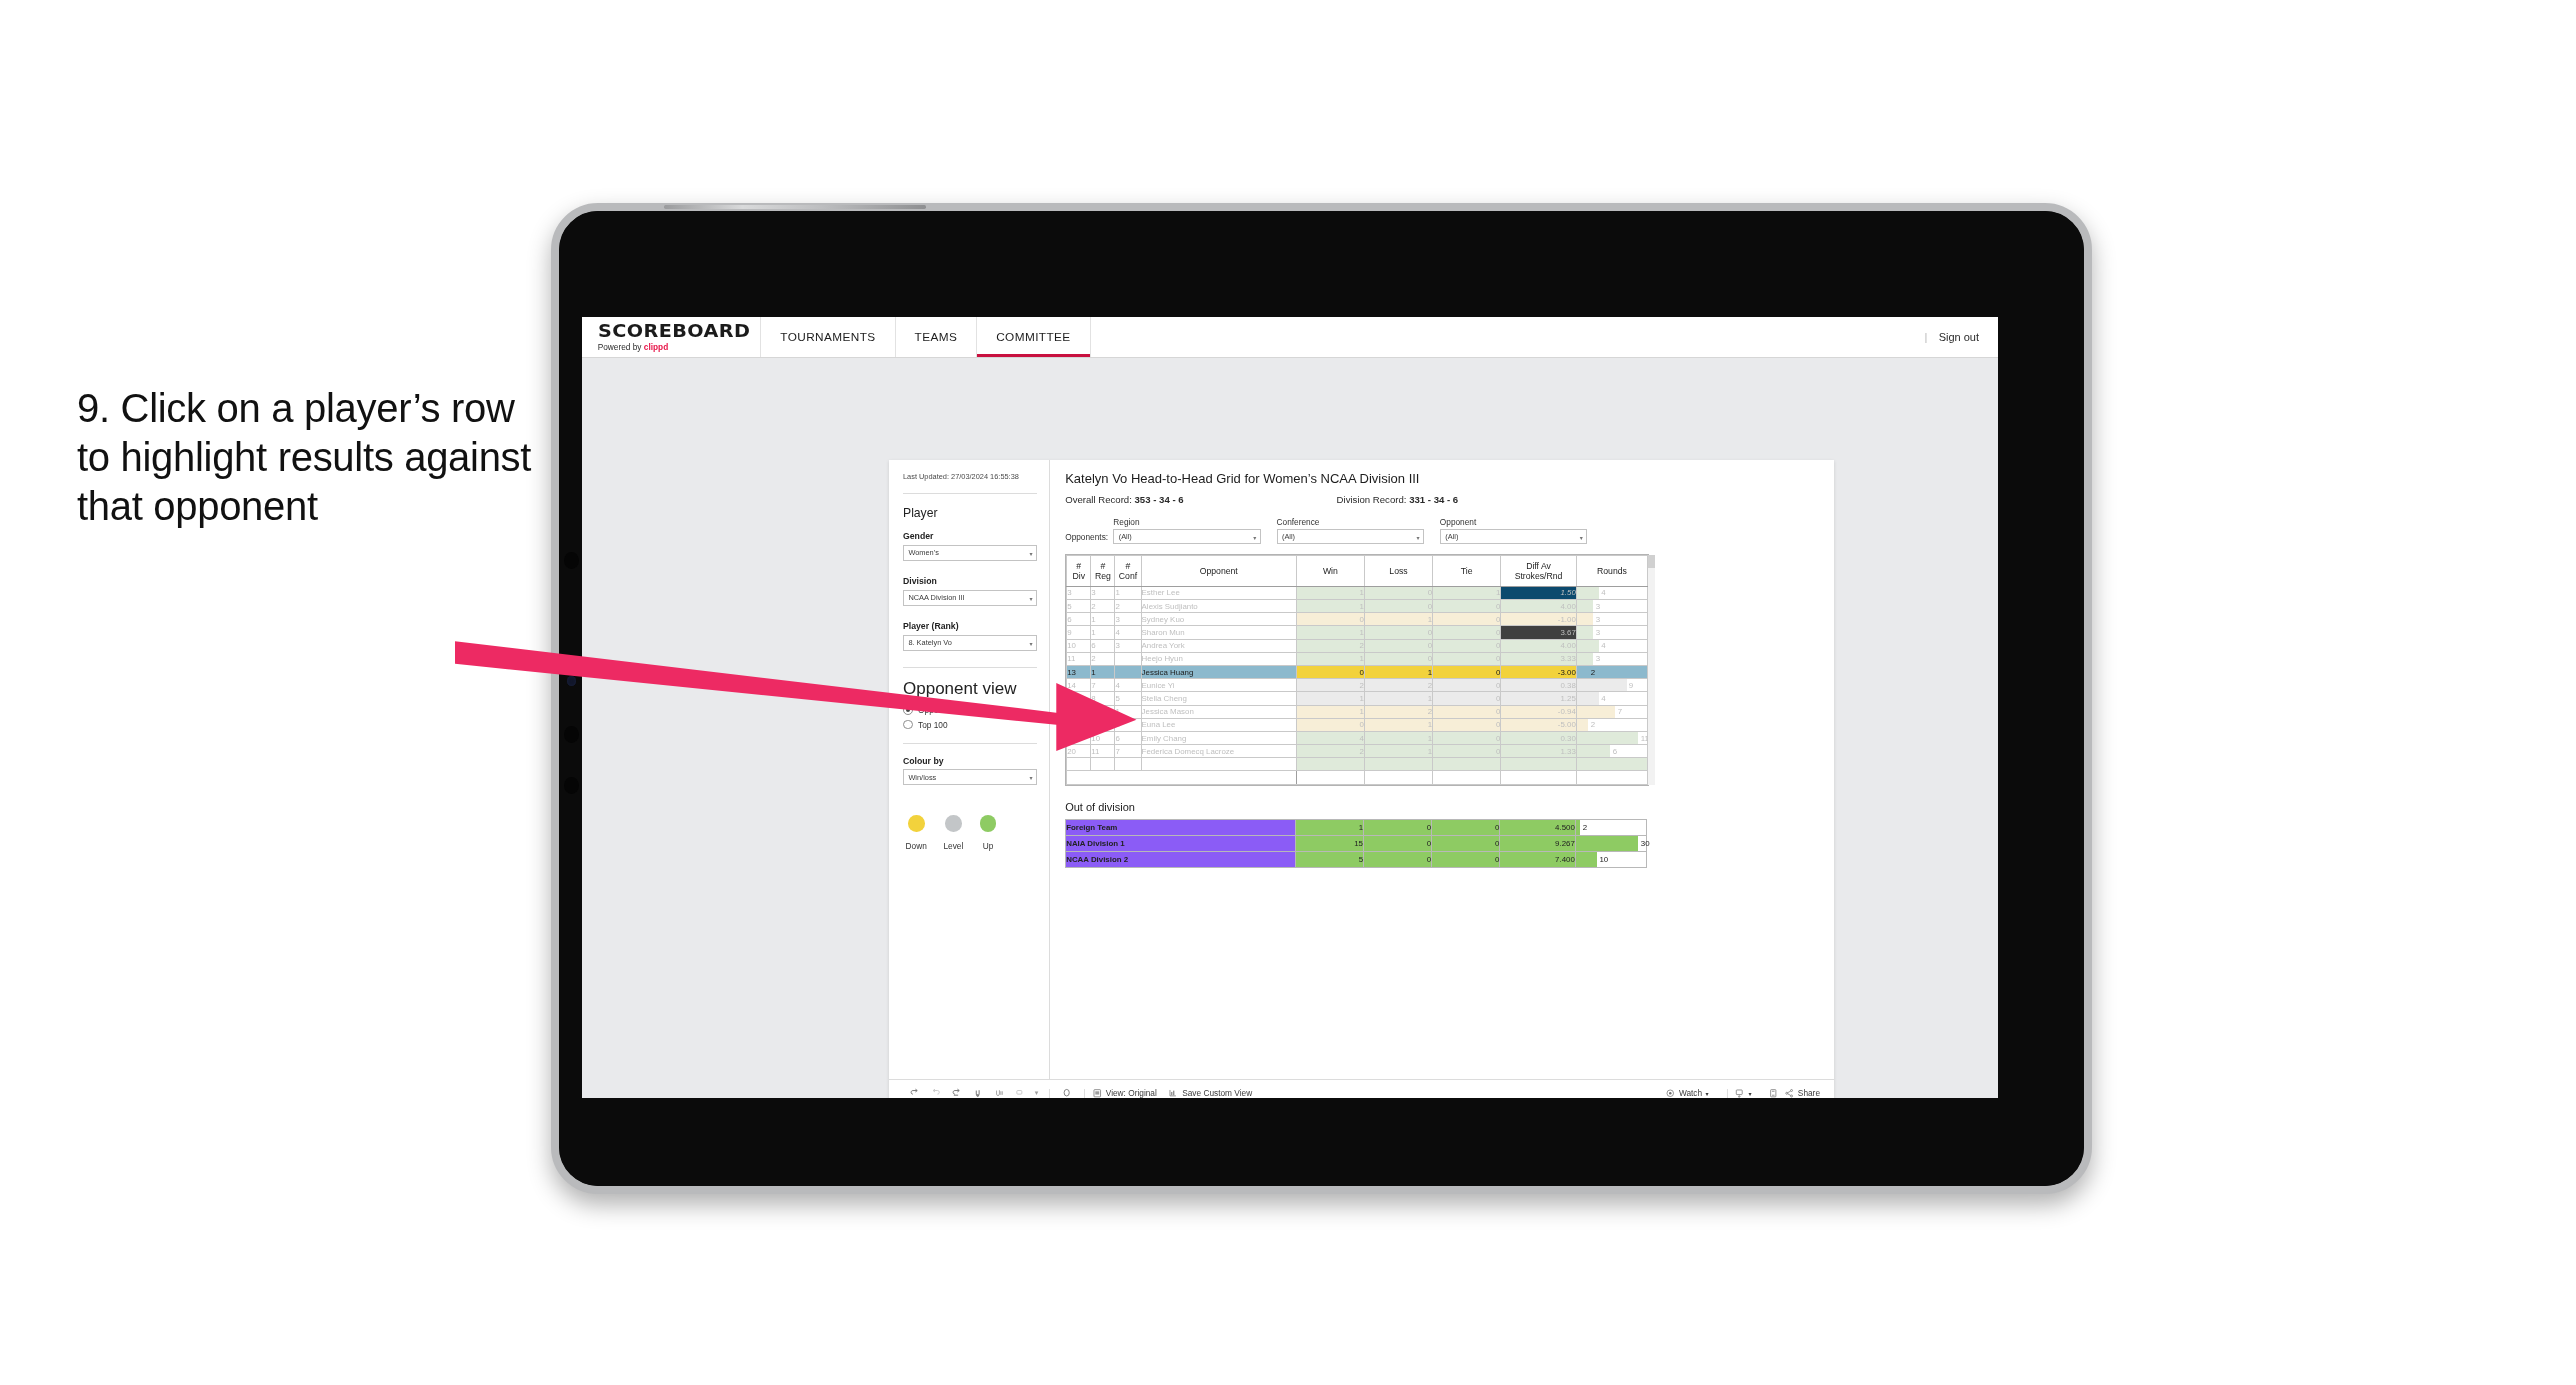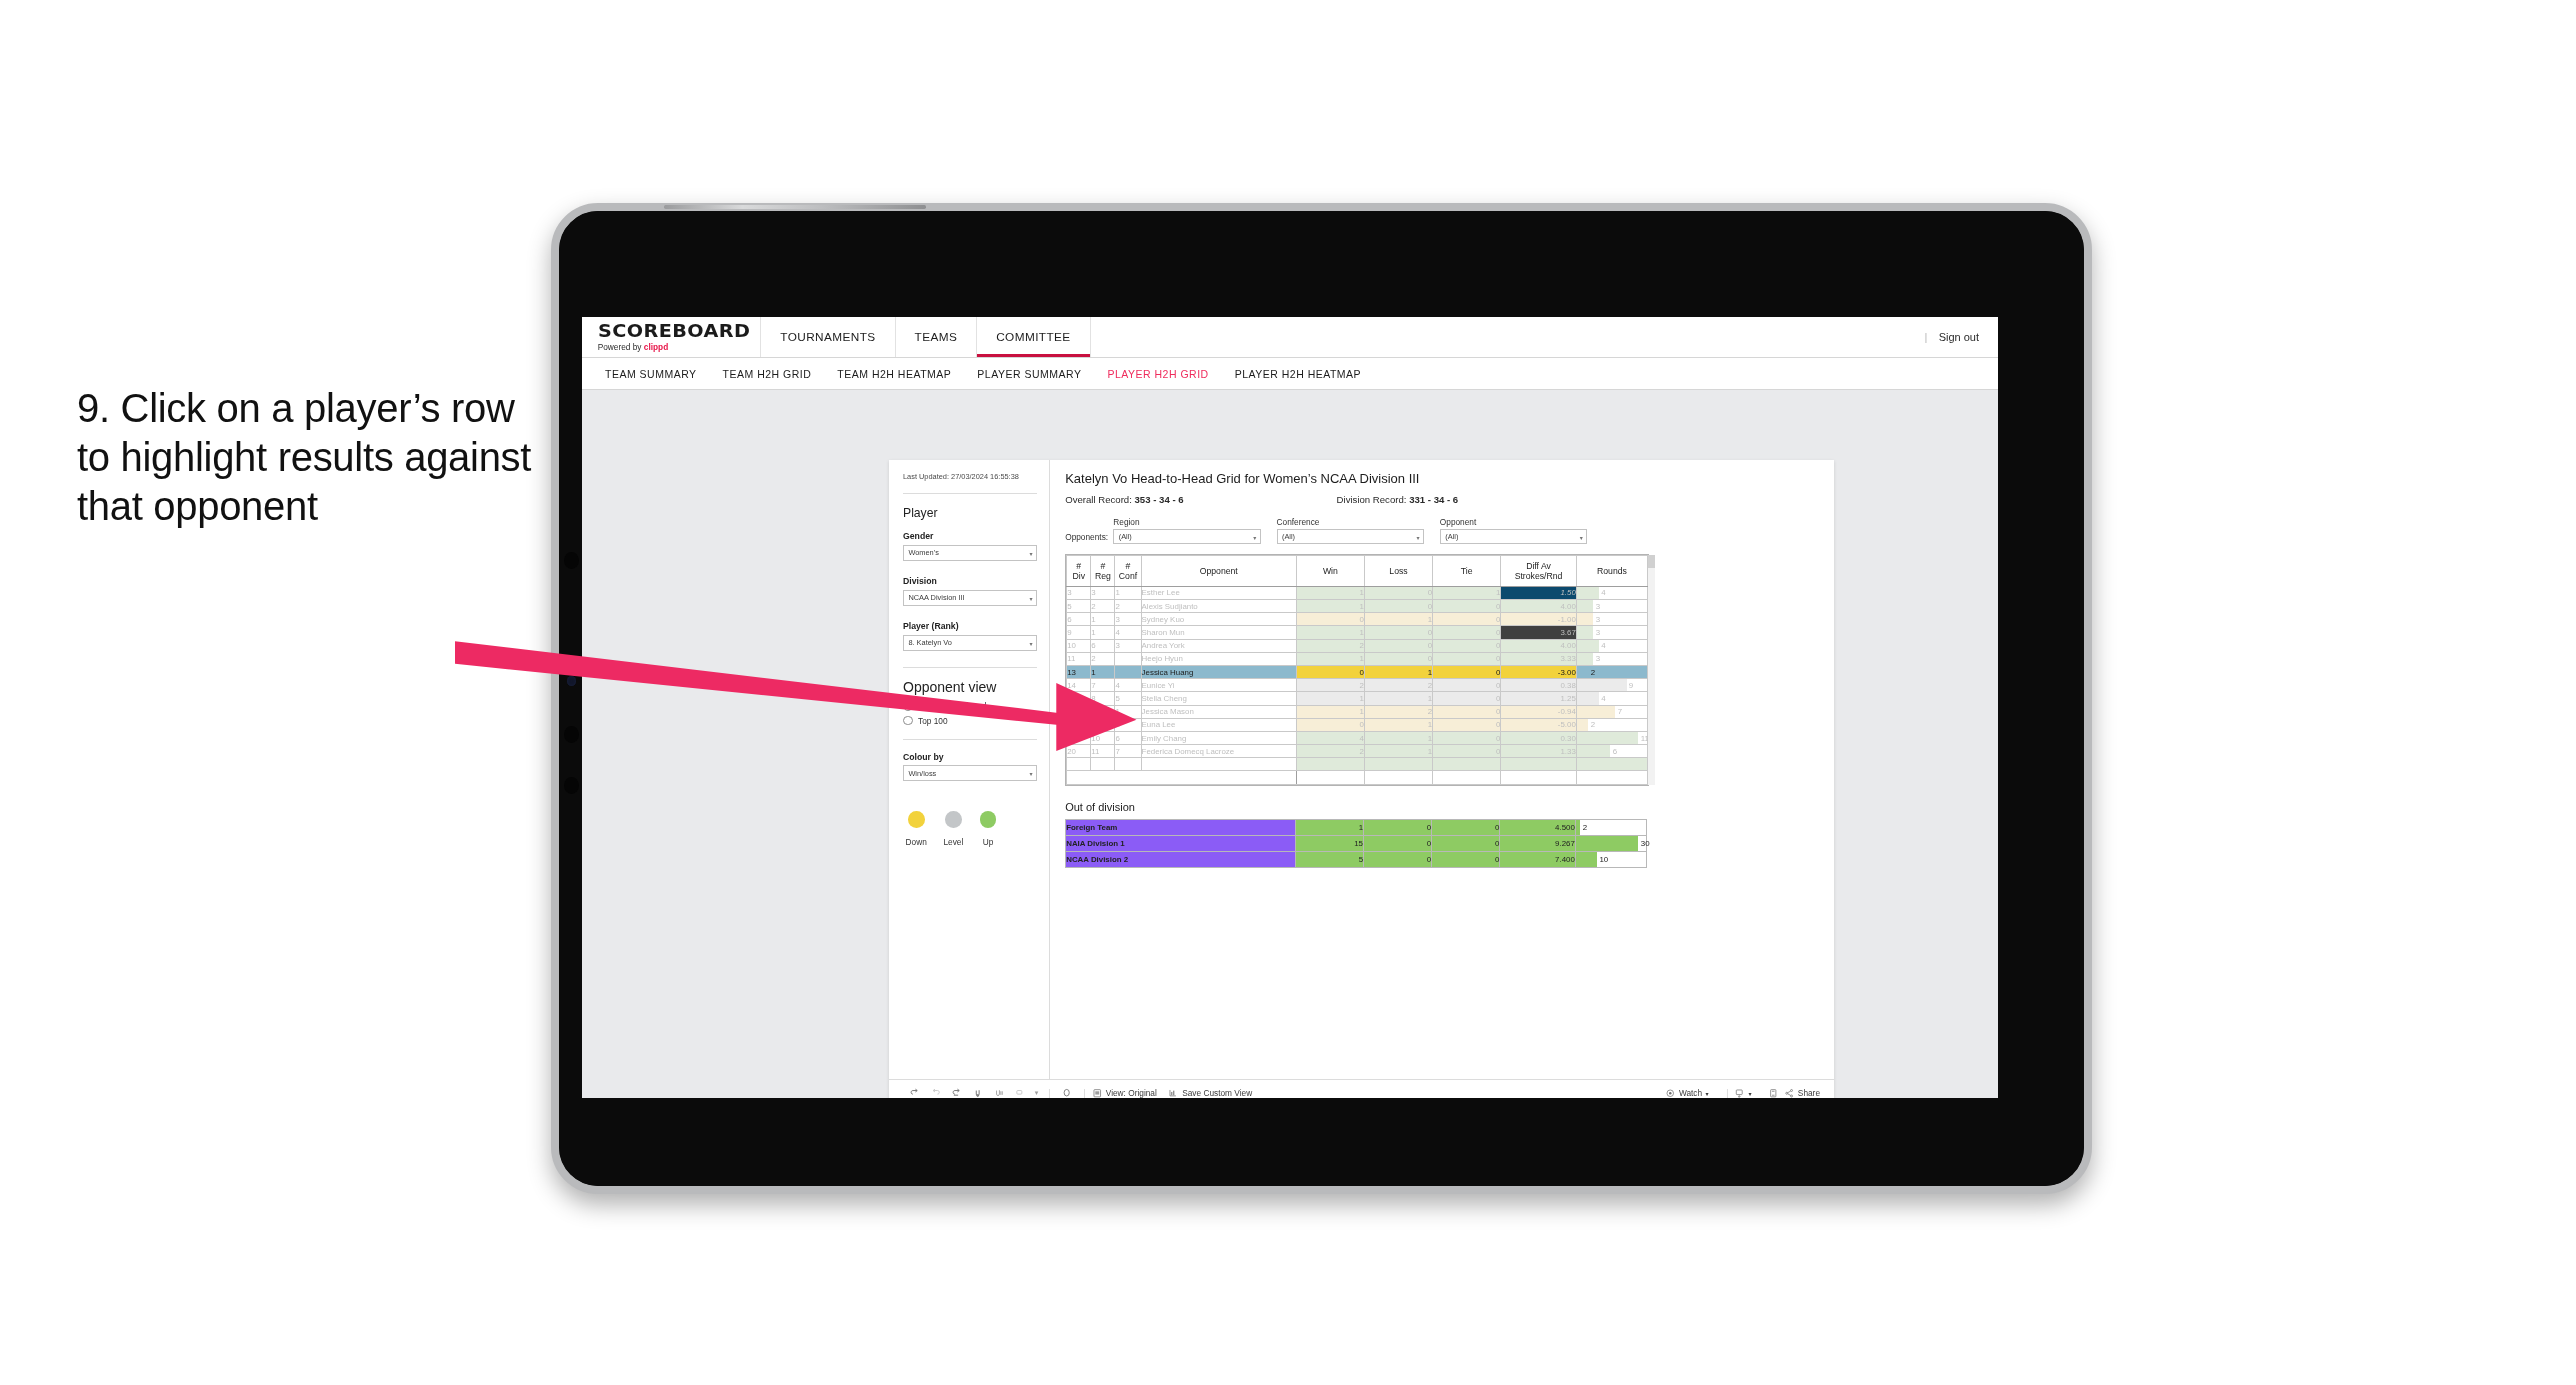--- a/index.html
+++ b/index.html
@@ -65,21 +65,21 @@
            border-right:0.9px solid #dcdcdc;font-size:8.7px;color:#333;}
   .lastupd{font-size:7.4px;color:#4a4a4a;line-height:1.45;}
   .srule{border-top:0.9px solid #dcdcdc;margin:9.6px 0 0 0;}
   .s-h1{font-size:12.2px;color:#222;margin:12.2px 0 11.4px;}
   .s-h2{font-size:8.7px;font-weight:bold;color:#222;margin:0 0 3.5px;}
   .sel{position:relative;height:14px;border:0.9px solid #c3c3c3;background:#fff;
        font-size:7.4px;color:#3b3b3b;display:flex;align-items:center;
        padding:0 12.2px 0 4.4px;margin-bottom:15.7px;cursor:pointer;}
   .sel .car{position:absolute;right:3.5px;top:50%;transform:translateY(-50%);
             font-size:6.1px;color:#777;}
-  .s-h1b{font-size:14px;color:#222;margin:11.4px 0 6.1px;}
+  .s-h1b{font-size:17px;color:#222;margin:11.4px 0 6.1px;}
   .radio{display:flex;align-items:center;gap:5.2px;font-size:8.3px;color:#333;
          margin-bottom:4.4px;cursor:pointer;}
   .rdot{width:7.9px;height:7.9px;border-radius:50%;border:0.9px solid #8d8d8d;
         background:#fff;position:relative;flex:0 0 7.9px;}
   .rdot.on:after{content:"";position:absolute;inset:1.7px;border-radius:50%;
         background:#444;}
   .legend{display:flex;gap:16.6px;margin-top:30px;padding-left:2.6px;}
   .lg{display:flex;flex-direction:column;align-items:center;gap:9.6px;}
   .dot{width:16.6px;height:16.6px;border-radius:50%;}
   .lg-lbl{font-size:8.3px;color:#333;}
@@ -175,28 +175,20 @@
         </div>
         <div class="navtab">TOURNAMENTS</div>
         <div class="navtab">TEAMS</div>
         <div class="navtab active">COMMITTEE</div>
         <div class="topbar-right">
           <span class="vdiv">|</span>
           <span>Sign out</span>
         </div>
       </div>
 
-      <div class="subnav">
-        <span>TEAM SUMMARY</span>
-        <span>TEAM H2H GRID</span>
-        <span>TEAM H2H HEATMAP</span>
-        <span>PLAYER SUMMARY</span>
-        <span class="active">PLAYER H2H GRID</span>
-        <span>PLAYER H2H HEATMAP</span>
-      </div>
 
       <div id="dash">
         <div id="dash-body">
 
           <div class="sidebar">
             <div class="lastupd">Last Updated: 27/03/2024 16:55:38</div>
             <div class="srule"></div>
             <div class="s-h1">Player</div>
 
             <div class="s-h2">Gender</div>

